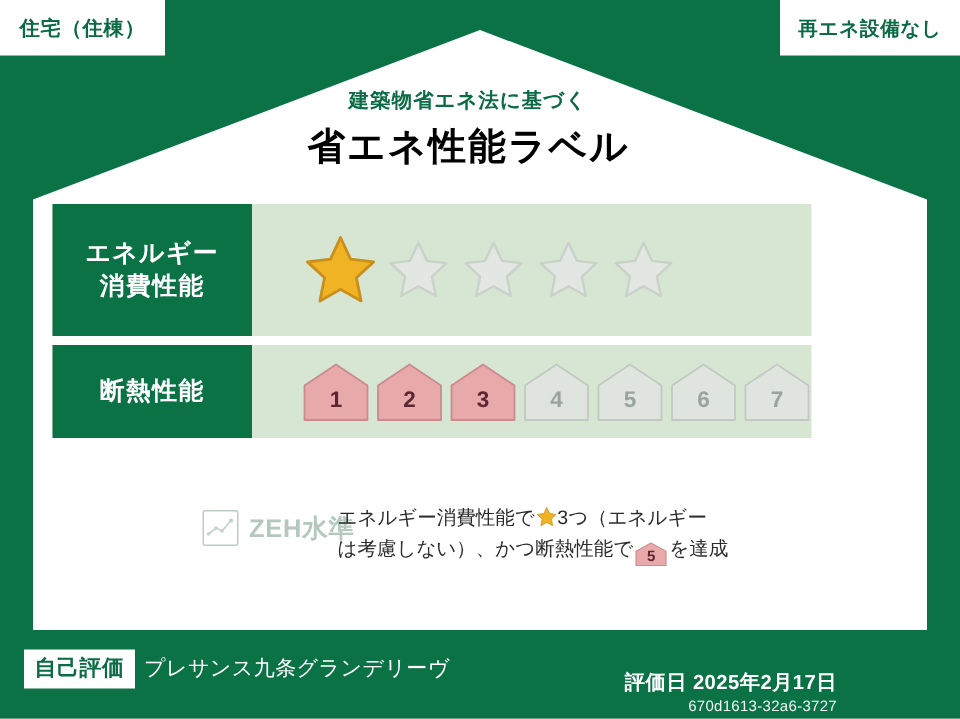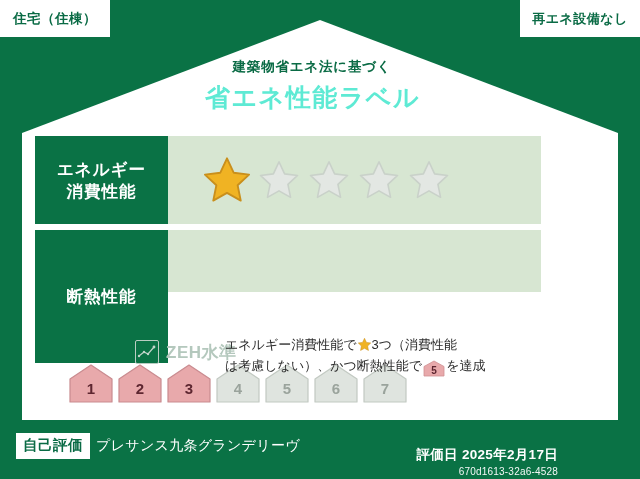--- a/index.html
+++ b/index.html
@@ -30,33 +30,33 @@
   #tag-left{left:0;top:0;width:110px;height:37px;}
   #tag-right{right:0;top:0;width:120px;height:37px;font-size:13px;}
 
   
   #sub-title{
     position:absolute;left:0;right:16px;top:58px;text-align:center;
     color:#0a6b45;font-size:13.5px;font-weight:bold;letter-spacing:0.8px;
   }
   #main-title{
     position:absolute;left:0;right:15px;top:81px;text-align:center;
-    color:#5eead4;font-size:25px;font-weight:bold;letter-spacing:1.5px;
+    color:#000000;font-size:25px;font-weight:bold;letter-spacing:1.5px;
   }
 
   
   #perf-table{
     position:absolute;left:35px;top:136px;width:506px;
   }
   .perf-row{
     display:flex;align-items:stretch;
     background:#d7e6d2;
     height:88px;margin-bottom:6px;
   }
-  .perf-row:last-child{height:62px;margin-bottom:0;flex-direction:column;}
+  .perf-row:last-child{height:62px;margin-bottom:0;}
   .perf-label{
     width:133px;flex:0 0 133px;
     background:#0a7245;color:#ffffff;
     display:flex;flex-direction:column;align-items:center;justify-content:center;
     font-weight:bold;font-size:16.5px;line-height:1.35;letter-spacing:1px;
   }
   .perf-value{
     flex:1;display:flex;align-items:center;
     padding-left:33px;
   }
@@ -241,34 +241,34 @@
           <circle cx="12" cy="13" r="1.2" fill="#c2d4ca"></circle>
           <circle cx="18" cy="6" r="1.4" fill="#c2d4ca"></circle>
         </svg>
       </span>
       <span id="zeh-text">ZEH水準</span>
     </div>
     <div id="zeh-desc">
       <div>
         <span>エネルギー消費性能で</span><span class="inline-star"><svg viewBox="0 0 24 24" width="15" height="15">
               <polygon points="12,2 15.1,8.6 22,9.5 17,14.4 18.3,21.5 12,18.1 5.7,21.5 7,14.4 2,9.5 8.9,8.6" fill="#f0b323" stroke="#c98f1c" stroke-width="0.8" stroke-linejoin="round"></polygon>
-            </svg></span><span>3つ（消費性能</span>
+            </svg></span><span>3つ（エネルギー</span>
       </div>
       <div>
         <span>は考慮しない）、かつ断熱性能で</span><span class="inline-grade"><svg viewBox="0 0 22 17">
               <polygon points="1,6.5 11,1 21,6.5 21,16 1,16" fill="#e8a9ab" stroke="#cf8f92" stroke-width="0.8" stroke-linejoin="round"></polygon>
             </svg><b>5</b></span><span>を達成</span>
       </div>
     </div>
   </div>
 
   <div id="footer">
     <div id="footer-left">
       <span id="self-eval">自己評価</span>
       <span id="building-name">プレサンス九条グランデリーヴ</span>
     </div>
     <div id="footer-right">
       <div id="eval-date">評価日 2025年2月17日</div>
-      <div id="label-id">670d1613-32a6-4528</div>
+      <div id="label-id">670d1613-32a6-3727</div>
     </div>
   </div>
 
 </div>
 
 </body></html>

